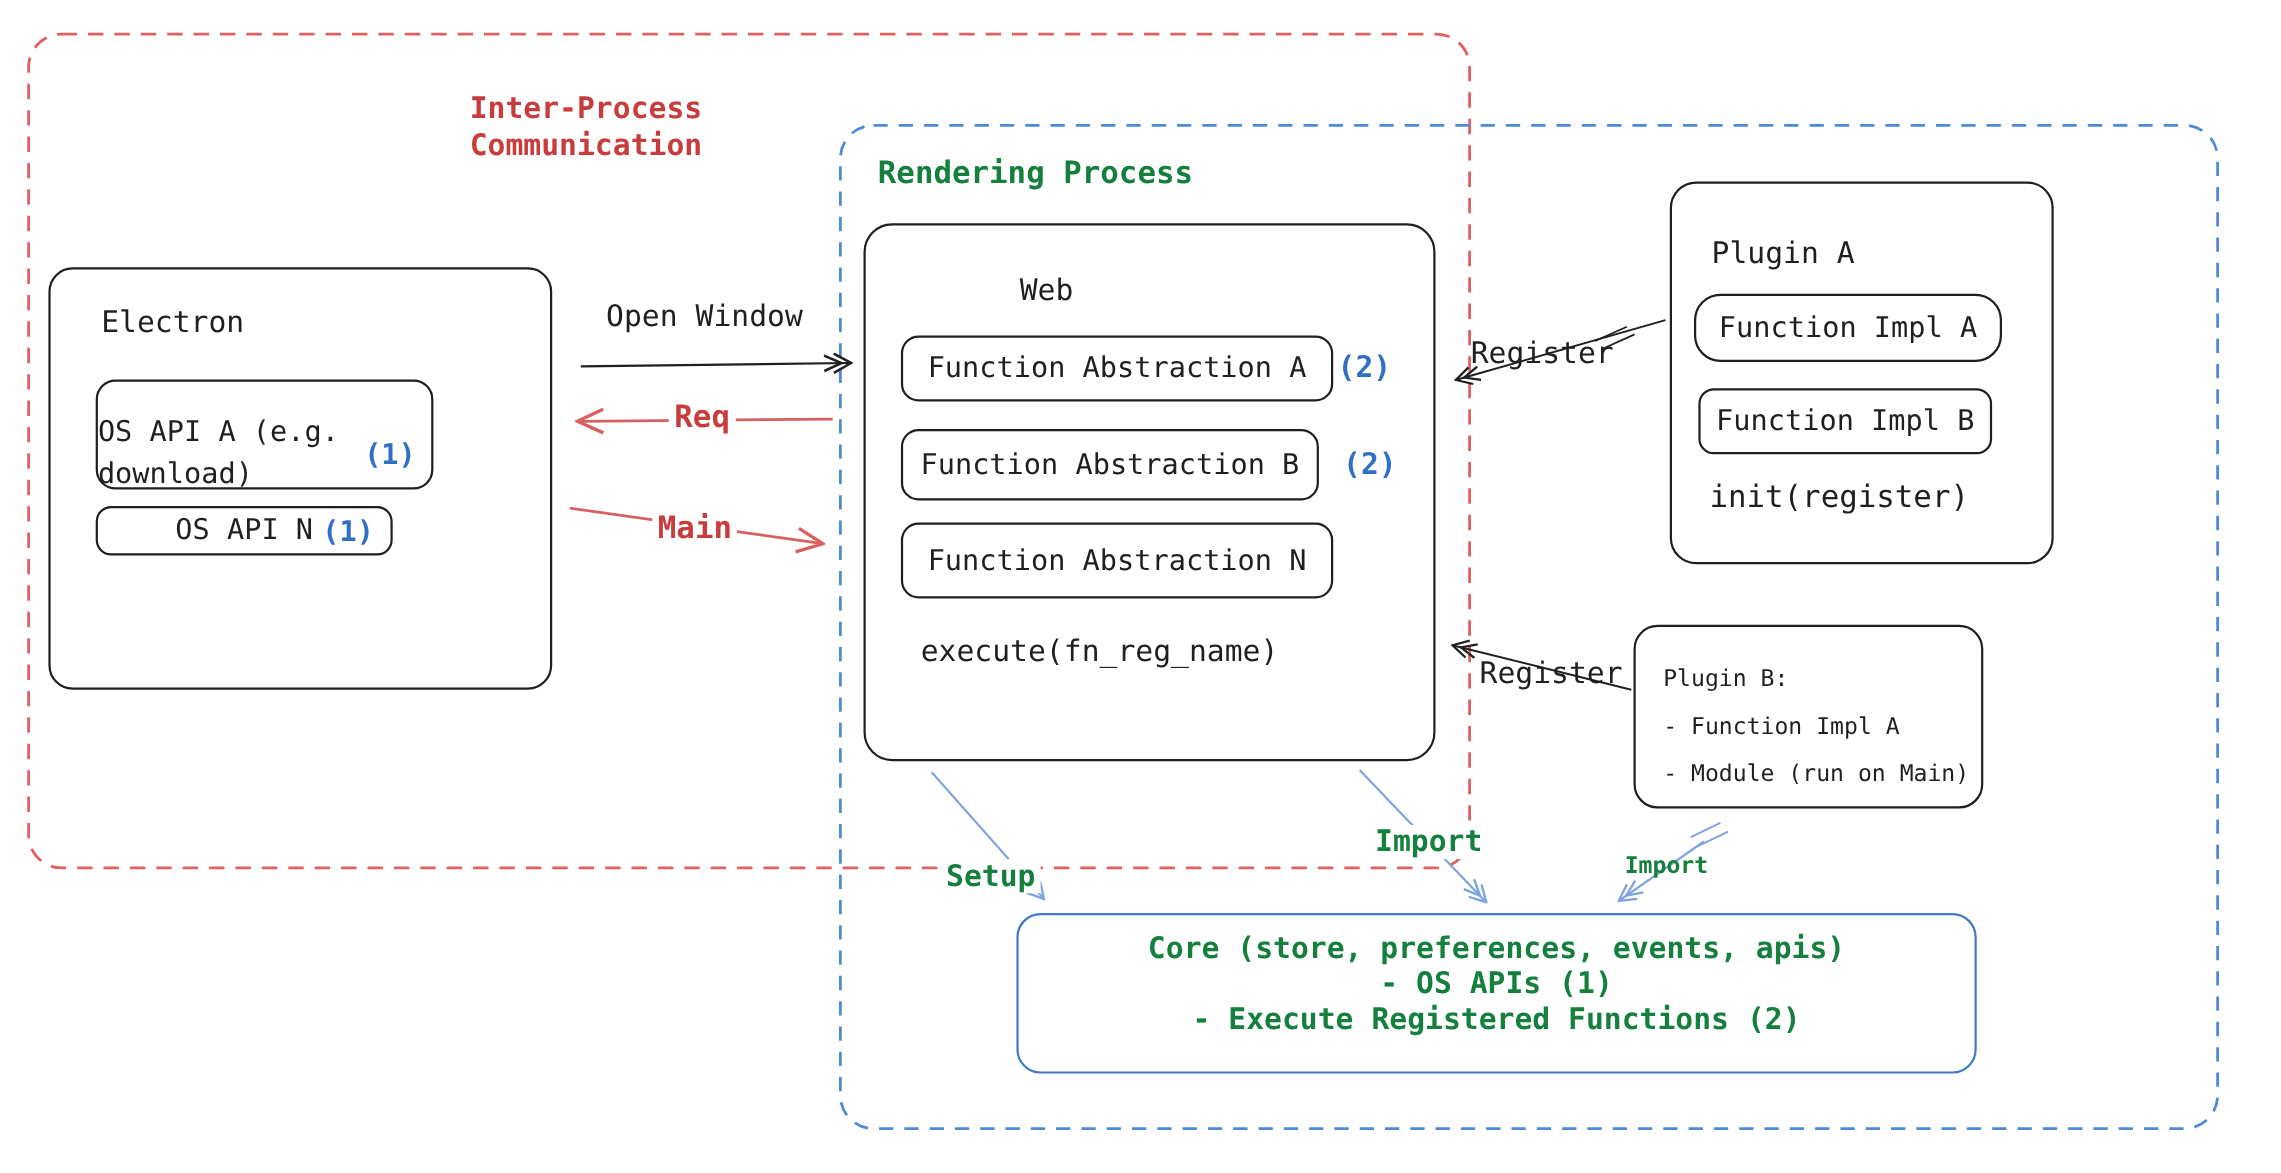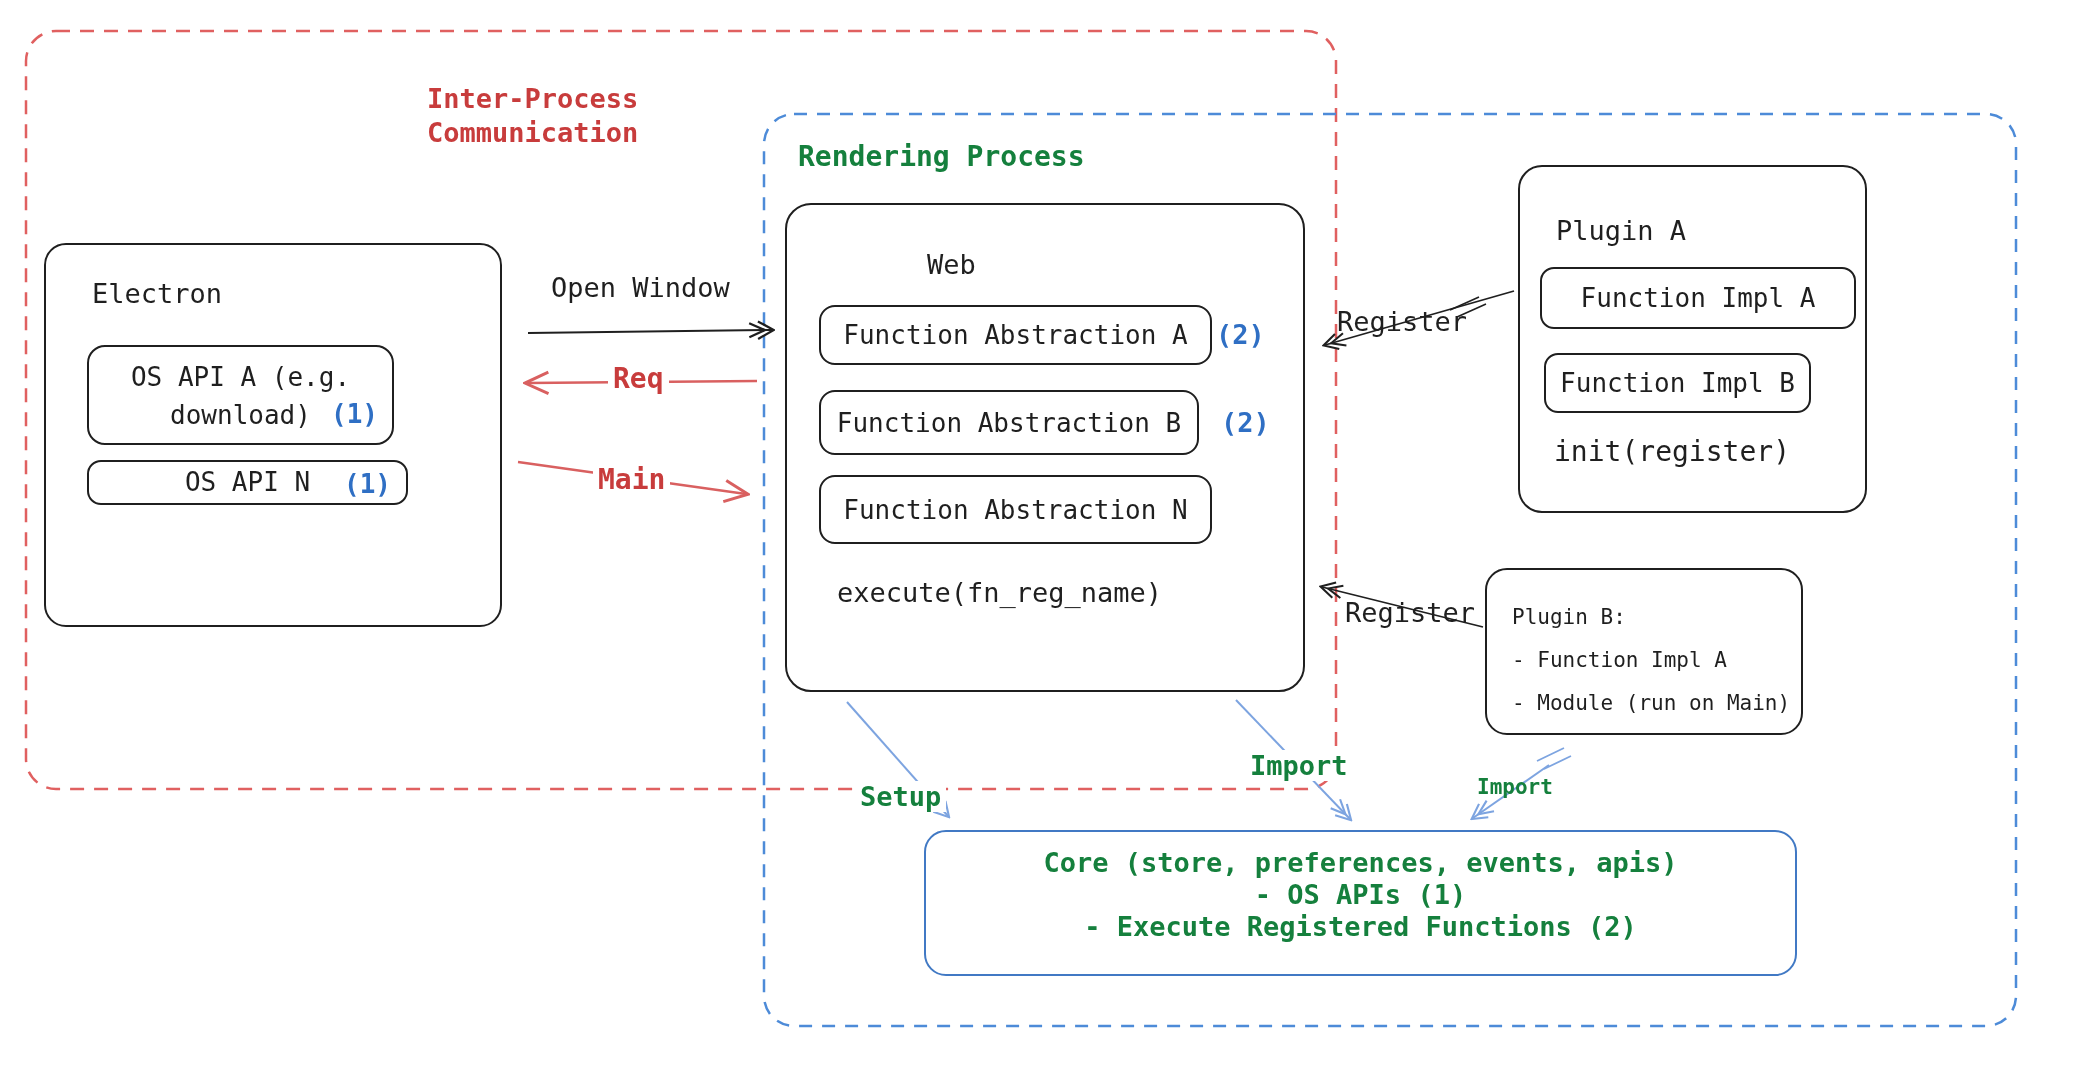--- a/index.html
+++ b/index.html
@@ -61,26 +61,26 @@
     <path d="M1537,761 L1564,748 M1544,769 L1571,756" stroke="#7da4e0" stroke-width="1.8" fill="none"></path>
     <line x1="1549" y1="765" x2="1473" y2="818" stroke="#7da4e0" stroke-width="2" marker-end="url(#head-blue)"></line>
   </svg>
 
   <div class="txt red-t prelines" style="left:427px;top:82px;font-size:27px;line-height:34px;white-space:pre-line;">Inter-Process
 Communication</div>
   <div class="txt blue-t" style="left:798px;top:140px;font-size:28px;">Rendering Process</div>
 
   <div class="node" style="left:44px;top:243px;width:458px;height:384px;border-radius:22px;">
     <div class="txt ink" style="left:46px;top:33px;font-size:27px;">Electron</div>
-    <div class="pill" style="left:41px;top:100px;width:307px;height:100px;border-radius:18px;text-align:center;font-size:26px;line-height:38px;padding-top:11px;">
+    <div class="pill" style="left:41px;top:100px;width:307px;height:100px;border-radius:18px;text-align:left;font-size:26px;line-height:38px;padding-top:27px;">
       <div>OS API A (e.g.</div>
       <div>download)</div>
       <span class="ref" style="position:absolute;right:14px;bottom:14px;font-size:26px;line-height:30px;">(1)</span>
     </div>
-    <div class="pill" style="left:41px;top:215px;width:321px;height:45px;border-radius:14px;text-align:center;font-size:26px;line-height:41px;">
+    <div class="pill" style="left:41px;top:215px;width:270px;height:45px;border-radius:14px;text-align:center;font-size:26px;line-height:41px;">
       <span>OS API N</span>
       <span class="ref" style="position:absolute;right:15px;top:7px;font-size:26px;line-height:30px;">(1)</span>
     </div>
   </div>
 
   <div class="node" style="left:785px;top:203px;width:520px;height:489px;border-radius:26px;">
     <div class="txt ink" style="left:140px;top:44px;font-size:27px;">Web</div>
     <div class="pill" style="left:32px;top:100px;width:393px;height:60px;border-radius:16px;">
       <div class="center-lines" style="font-size:26px;">Function Abstraction A</div>
     </div>
@@ -90,21 +90,21 @@
     </div>
     <span class="txt ref" style="left:434px;top:202px;font-size:27px;">(2)</span>
     <div class="pill" style="left:32px;top:270px;width:393px;height:69px;border-radius:16px;">
       <div class="center-lines" style="font-size:26px;">Function Abstraction N</div>
     </div>
     <div class="txt ink" style="left:50px;top:372px;font-size:27px;">execute(fn_reg_name)</div>
   </div>
 
   <div class="node" style="left:1518px;top:165px;width:349px;height:348px;border-radius:24px;">
     <div class="txt ink" style="left:36px;top:48px;font-size:27px;">Plugin A</div>
-    <div class="pill" style="left:20px;top:100px;width:316px;height:62px;border-radius:14px;">
+    <div class="pill" style="left:20px;top:100px;width:280px;height:62px;border-radius:24px;">
       <div class="center-lines" style="font-size:26px;">Function Impl A</div>
     </div>
     <div class="pill" style="left:24px;top:186px;width:267px;height:60px;border-radius:14px;">
       <div class="center-lines" style="font-size:26px;">Function Impl B</div>
     </div>
     <div class="txt ink" style="left:34px;top:268px;font-size:28px;">init(register)</div>
   </div>
 
   <div class="node" style="left:1485px;top:568px;width:318px;height:167px;border-radius:22px;padding:26px 0 0 25px;font-size:21px;line-height:43px;">
     <div>Plugin B:</div>

